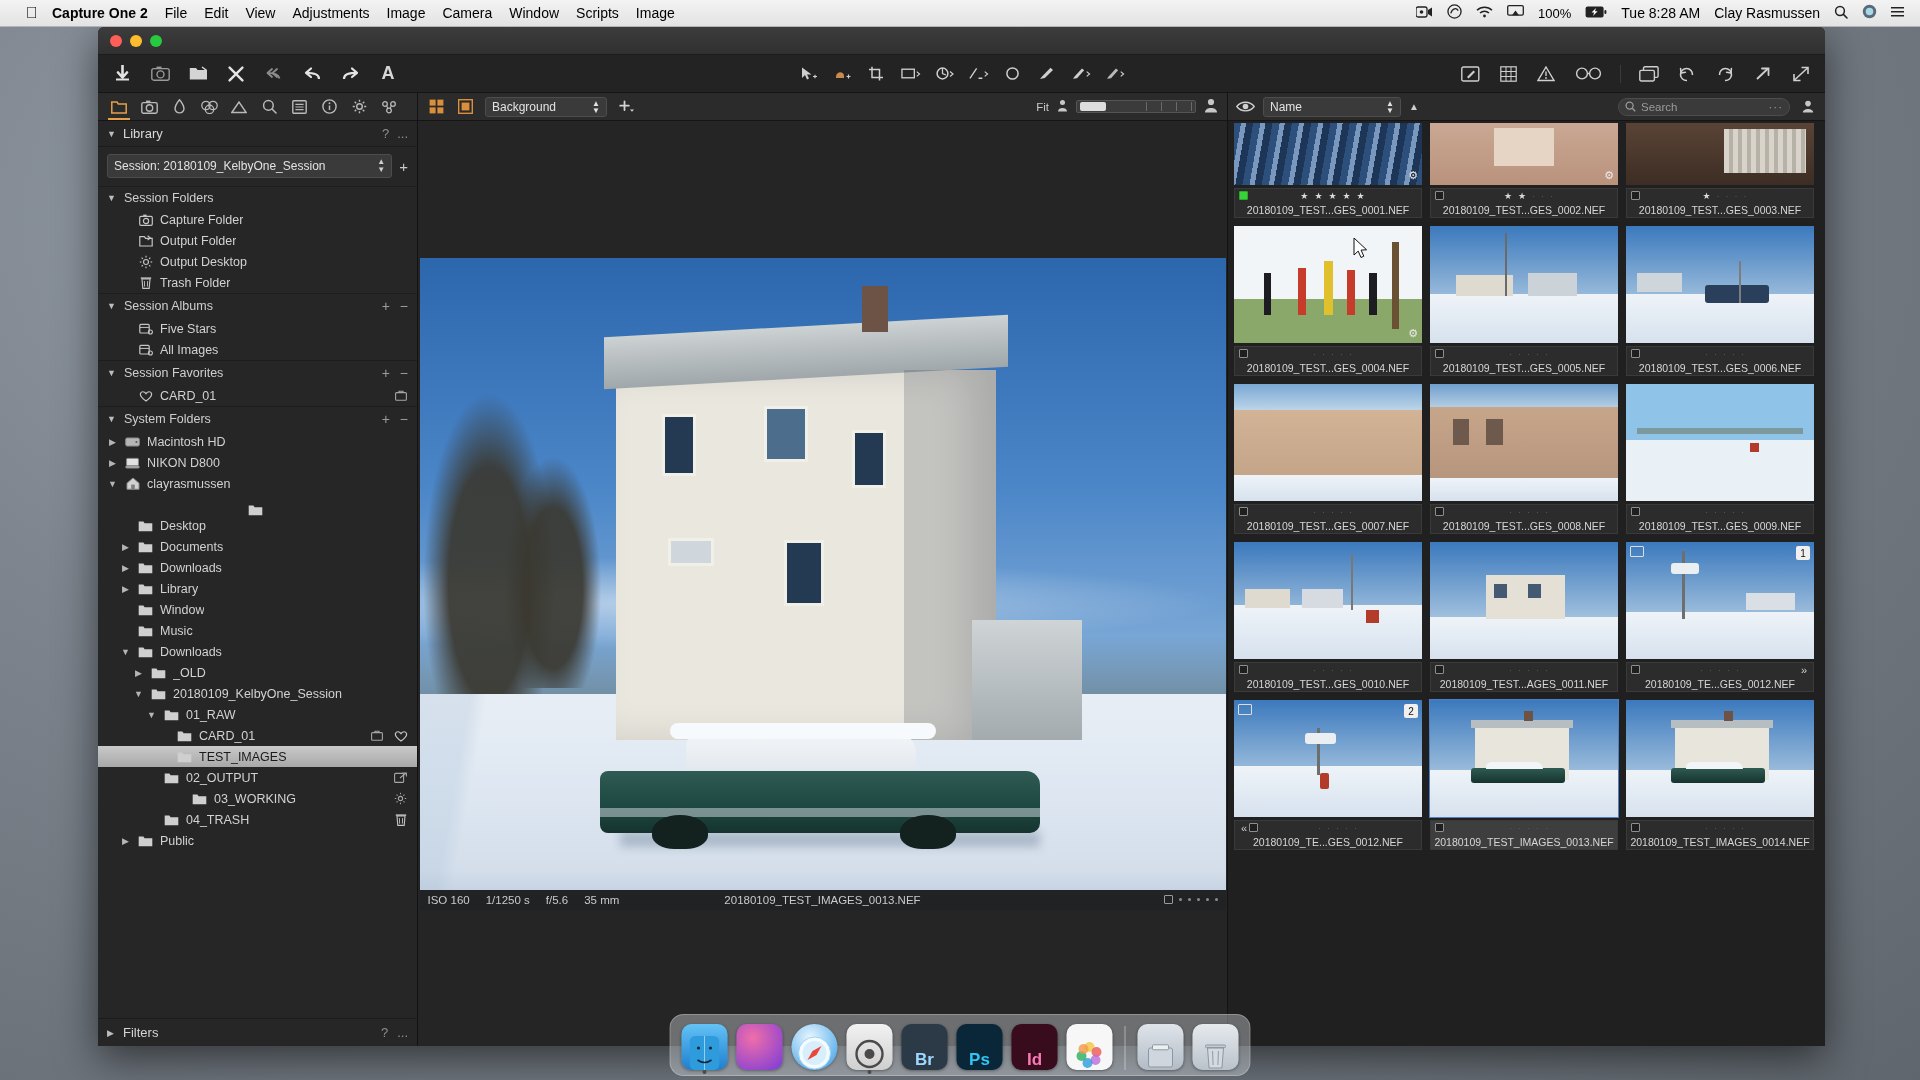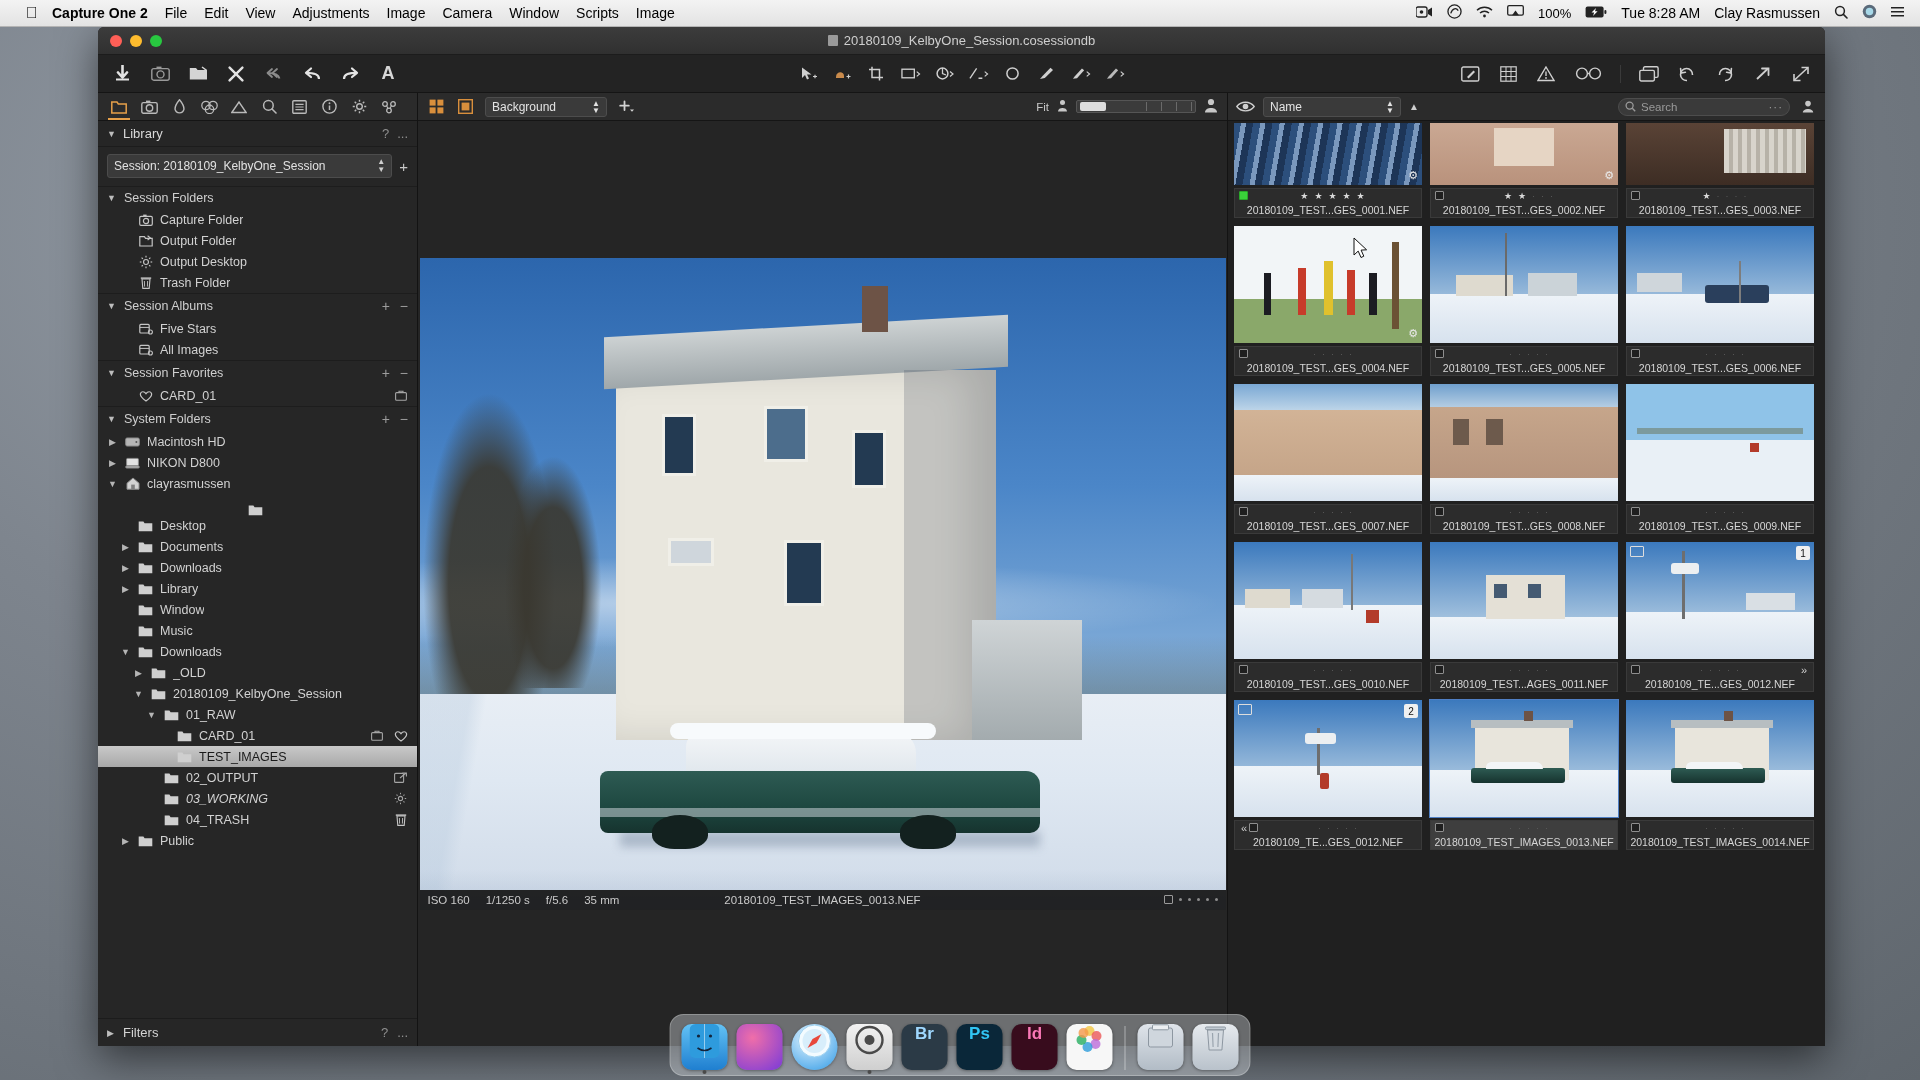--- a/index.html
+++ b/index.html
@@ -268,21 +268,21 @@
   #dock {
     position:absolute; left:50%; transform:translateX(-50%);
     bottom:4px; height:62px; display:flex; align-items:flex-end; gap:9px;
     padding:5px 11px; border-radius:14px;
     background:rgba(215,220,226,0.40);
     border:1px solid rgba(255,255,255,0.25);
     z-index:60;
   }
   .dock-ic {
     width:46px; height:46px; border-radius:10px; display:flex;
-    align-items:flex-start; justify-content:center; color:#fff;
+    align-items:flex-end; justify-content:center; color:#fff;
     font-weight:bold; font-size:17px; position:relative;
     box-shadow:0 1px 3px rgba(0,0,0,.35);
   }
   .dock-sep{width:1px;height:44px;background:rgba(255,255,255,.45); margin:0 3px;}
   .dock-dot{position:absolute;bottom:-4px;left:50%;transform:translateX(-50%);width:4px;height:4px;border-radius:50%;background:#4a4a4a;}
 
   
   #cursor { position:absolute; z-index:80; width:0;height:0; }
 </style>
 </head>
@@ -369,24 +369,20 @@
 </div>
 
 <div id="app">
 
   <div id="titlebar">
     <div class="traffic">
       <span class="tl r"></span>
       <span class="tl y"></span>
       <span class="tl g"></span>
     </div>
-    <div id="wintitle">
-      <span class="doc-ic"></span>
-      <span>20180109_KelbyOne_Session.cosessiondb</span>
-    </div>
   </div>
 
   <div id="toolbar">
     <div class="tb-group">
       <span class="tb-btn">
         <svg width="17" height="18" viewBox="0 0 17 18">
             <path d="M8.5 0 L8.5 11 M4 7.5 L8.5 12.5 L13 7.5" stroke="#e2e2e2" stroke-width="2.6" fill="none" stroke-linecap="round" stroke-linejoin="round"></path>
             <path d="M2 14.5 L15 14.5" stroke="#e2e2e2" stroke-width="2.2"></path>
           </svg>
       </span>
@@ -939,21 +935,21 @@
             <span class="lbl">02_OUTPUT</span>
             <span class="right-ic">
               <span class="ic">
                 <svg width="13" height="12" viewBox="0 0 13 12">
                   <rect x="0.6" y="1.4" width="9" height="9" rx="1" fill="none" stroke="#a5a5a5" stroke-width="1.1"></rect>
                   <path d="M6 6 L12 1 M8.4 1 L12.4 1 L12.4 4.6" fill="none" stroke="#a5a5a5" stroke-width="1.1"></path>
                 </svg>
               </span>
             </span>
           </div>
-          <div class="row" style="padding-left: 48px; font-style: italic;">
+          <div class="row" style="padding-left: 76px;">
             <span class="tw"></span>
             <span class="ic">
               <svg width="15" height="12" viewBox="0 0 15 12">
                 <path d="M0.7 11.2 L0.7 1.6 L5.4 1.6 L6.6 3.2 L14.3 3.2 L14.3 11.2 Z" fill="#cfcfcf"></path>
               </svg>
             </span>
             <span class="lbl">03_WORKING</span>
             <span class="right-ic">
               <span class="ic">
                 <svg width="13" height="13" viewBox="0 0 16 16">

